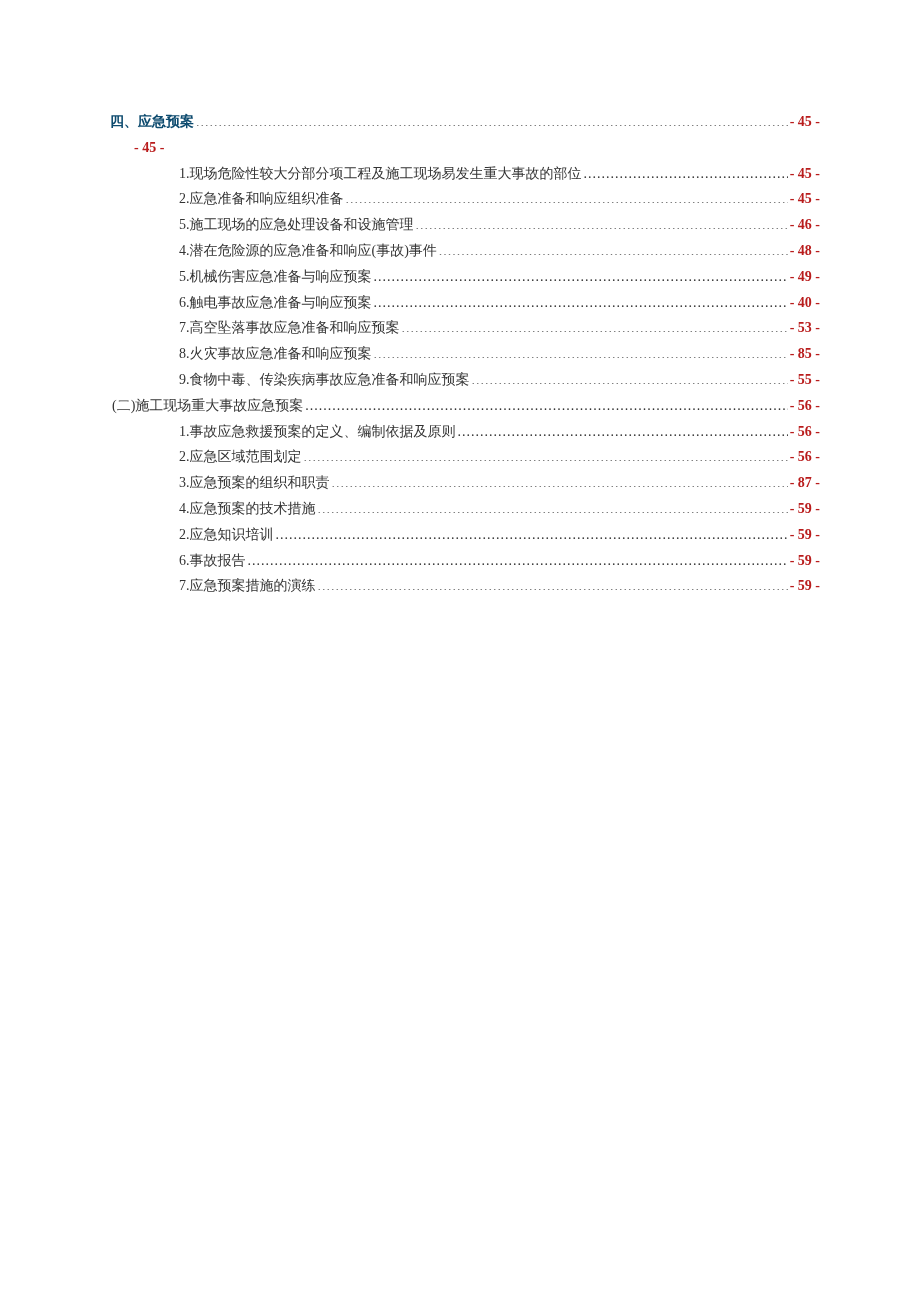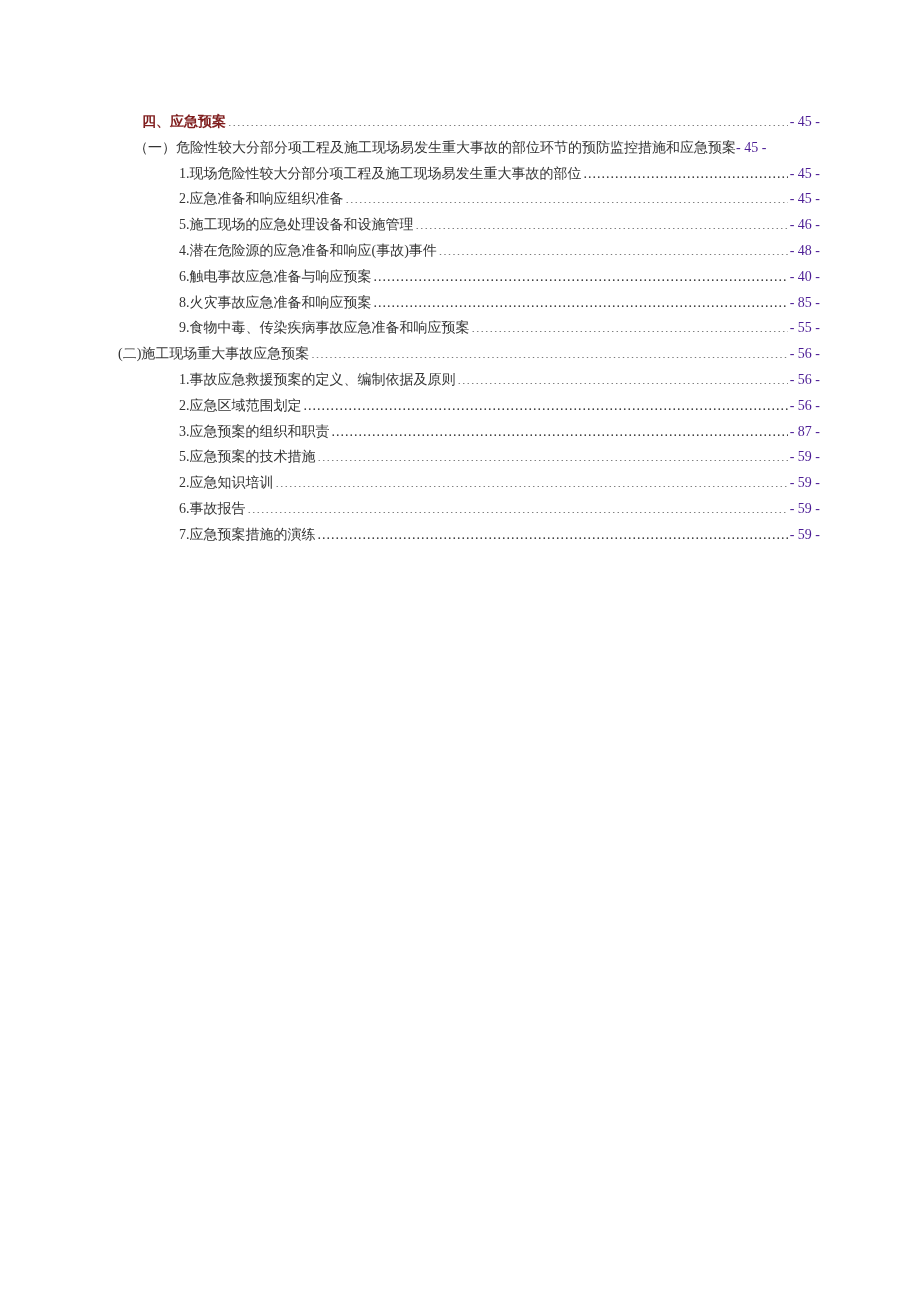--- a/index.html
+++ b/index.html
@@ -19,62 +19,61 @@
   }
   .toc-row {
     display: flex;
     align-items: baseline;
     white-space: nowrap;
     margin-bottom: 2px;
   }
   .toc-row.level-0 { margin-left: 0; }
   .toc-row.level-1 { margin-left: 24px; }
   .toc-row.level-2 { margin-left: 69px; }
-  .toc-row.level-1b { margin-left: 8px; }
+  .toc-row.level-1b { margin-left: 2px; }
   .title-text {
     flex: 0 0 auto;
   }
   .title-text.bold {
     font-weight: bold;
-    color: #7f1d1d;
-    margin-left: 32px;
+    color: #0c4a6e;
   }
   .leader {
     flex: 1 1 auto;
     overflow: hidden;
     color: #333;
     position: relative;
     height: 1.1em;
     margin: 0 2px;
   }
   .leader::after {
     content: "...................................................................................................................................................................................................";
     position: absolute;
     left: 0;
     right: 0;
     letter-spacing: 1px;
     overflow: hidden;
   }
   .page-ref {
     flex: 0 0 auto;
-    color: #4c1d95;
+    color: #b91c1c;
+    font-weight: bold;
   }
 </style>
 </head>
 <body>
 
 <div class="page">
   <div id="toc-container">
       <div class="toc-row level-0">
         <span class="title-text bold">四、应急预案</span>
         <span class="leader"></span>
         <span class="page-ref">- 45 -</span>
       </div>
       <div class="toc-row level-1">
-        <span class="title-text">（一）危险性较大分部分项工程及施工现场易发生重大事故的部位环节的预防监控措施和应急预案</span>
         <span class="page-ref"> - 45 -</span>
       </div>
       <div class="toc-row level-2">
         <span class="title-text">1.现场危险性较大分部分项工程及施工现场易发生重大事故的部位</span>
         <span class="leader"></span>
         <span class="page-ref">- 45 -</span>
       </div>
       <div class="toc-row level-2">
         <span class="title-text">2.应急准备和响应组织准备</span>
         <span class="leader"></span>
@@ -84,23 +83,33 @@
         <span class="title-text">5.施工现场的应急处理设备和设施管理</span>
         <span class="leader"></span>
         <span class="page-ref">- 46 -</span>
       </div>
       <div class="toc-row level-2">
         <span class="title-text">4.潜在危险源的应急准备和响应(事故)事件</span>
         <span class="leader"></span>
         <span class="page-ref">- 48 -</span>
       </div>
       <div class="toc-row level-2">
+        <span class="title-text">5.机械伤害应急准备与响应预案</span>
+        <span class="leader"></span>
+        <span class="page-ref">- 49 -</span>
+      </div>
+      <div class="toc-row level-2">
         <span class="title-text">6.触电事故应急准备与响应预案</span>
         <span class="leader"></span>
         <span class="page-ref">- 40 -</span>
+      </div>
+      <div class="toc-row level-2">
+        <span class="title-text">7.高空坠落事故应急准备和响应预案</span>
+        <span class="leader"></span>
+        <span class="page-ref">- 53 -</span>
       </div>
       <div class="toc-row level-2">
         <span class="title-text">8.火灾事故应急准备和响应预案</span>
         <span class="leader"></span>
         <span class="page-ref">- 85 -</span>
       </div>
       <div class="toc-row level-2">
         <span class="title-text">9.食物中毒、传染疾病事故应急准备和响应预案</span>
         <span class="leader"></span>
         <span class="page-ref">- 55 -</span>
@@ -119,21 +128,21 @@
         <span class="title-text">2.应急区域范围划定</span>
         <span class="leader"></span>
         <span class="page-ref">- 56 -</span>
       </div>
       <div class="toc-row level-2">
         <span class="title-text">3.应急预案的组织和职责</span>
         <span class="leader"></span>
         <span class="page-ref">- 87 -</span>
       </div>
       <div class="toc-row level-2">
-        <span class="title-text">5.应急预案的技术措施</span>
+        <span class="title-text">4.应急预案的技术措施</span>
         <span class="leader"></span>
         <span class="page-ref">- 59 -</span>
       </div>
       <div class="toc-row level-2">
         <span class="title-text">2.应急知识培训</span>
         <span class="leader"></span>
         <span class="page-ref">- 59 -</span>
       </div>
       <div class="toc-row level-2">
         <span class="title-text">6.事故报告</span>

